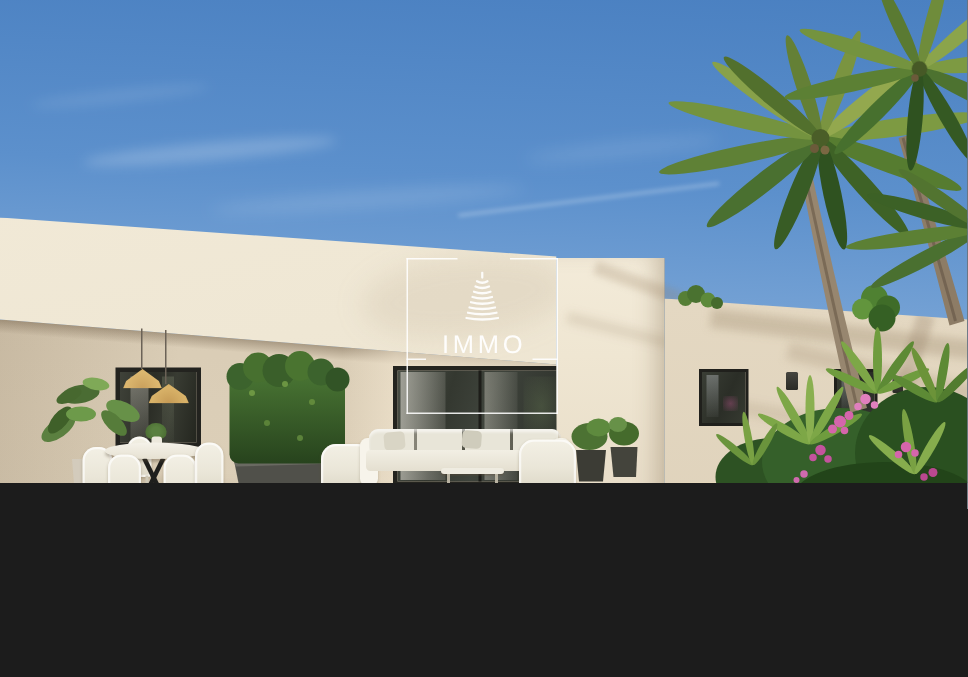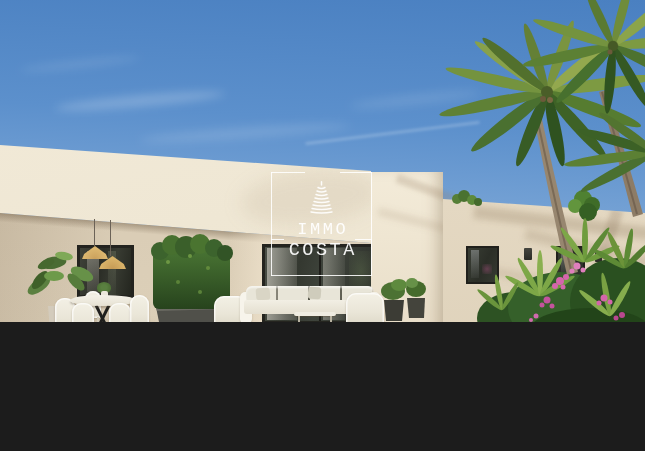--- a/index.html
+++ b/index.html
@@ -1,17 +1,17 @@
 <!DOCTYPE html>
 <html><head>
 <meta charset="utf-8">
 <style>
   html,body{margin:0;padding:0;background:#1c1c1c;}
   .stage{position:relative;width:645px;height:322px;margin:0 auto;overflow:hidden;
-         font-family:Liberation Mono, monospace;background:#cfe0f2;}
+         font-family:Liberation Sans, sans-serif;background:#cfe0f2;}
   .a{position:absolute;}
   .full{position:absolute;inset:0;width:645px;height:451px;}
   .chair{background:linear-gradient(180deg,#f3f0e5 0%,#eae6d8 55%,#dcd7c6 100%);
          border-radius:9px 9px 3px 3px;
          box-shadow:inset 0 0 0 1.5px rgba(255,255,255,.65), 0 1px 2px rgba(100,85,60,.35);}
   .chair .legs{position:absolute;left:15%;right:15%;bottom:-10px;height:11px;
          border-left:2px solid #d8d3c2;border-right:2px solid #cfc9b7;}
   .joint{background:rgba(122,105,80,.20);}
   .wm-line{position:absolute;background:rgba(255,255,255,.88);}
   .wm-text{position:absolute;left:0;right:0;text-align:center;color:rgba(255,255,255,.93);
@@ -510,16 +510,15 @@
       <path d="M9 6.5 Q12.5 8.5 16 6.5"></path>
       <path d="M8 10 Q12.5 12 17 10"></path>
       <path d="M7 13.5 Q12.5 15.5 18 13.5"></path>
       <path d="M6 17 Q12.5 19 19 17"></path>
       <path d="M5 20.5 Q12.5 22.5 20 20.5"></path>
       <path d="M4 24 Q12.5 26 21 24"></path>
       <path d="M3 27.5 Q12.5 29.5 22 27.5"></path>
       <path d="M2 31 Q12.5 33 23 31"></path>
     </svg>
     <div class="wm-text" style="top:49px;font-size:17px;letter-spacing:2.5px;padding-left:2.5px;">IMMO</div>
-    <div class="wm-text" style="top:70px;font-size:18.5px;letter-spacing:2.5px;padding-left:2.5px;">COSTA</div>
   </div>
 
 </div>
 
 </body></html>

